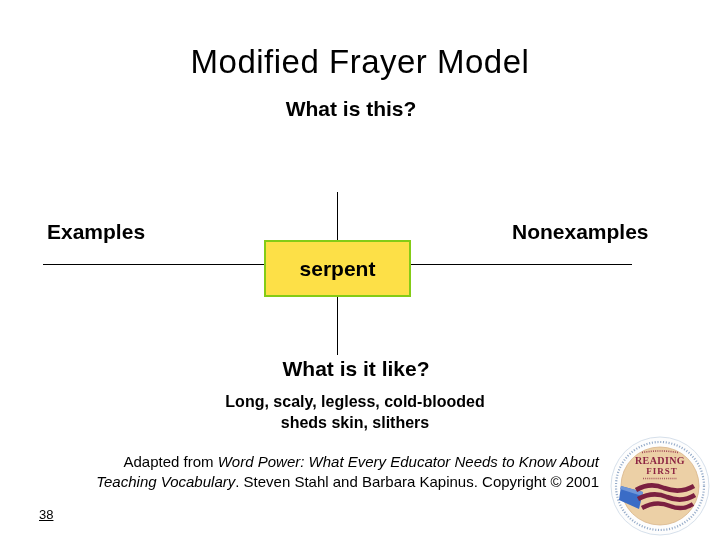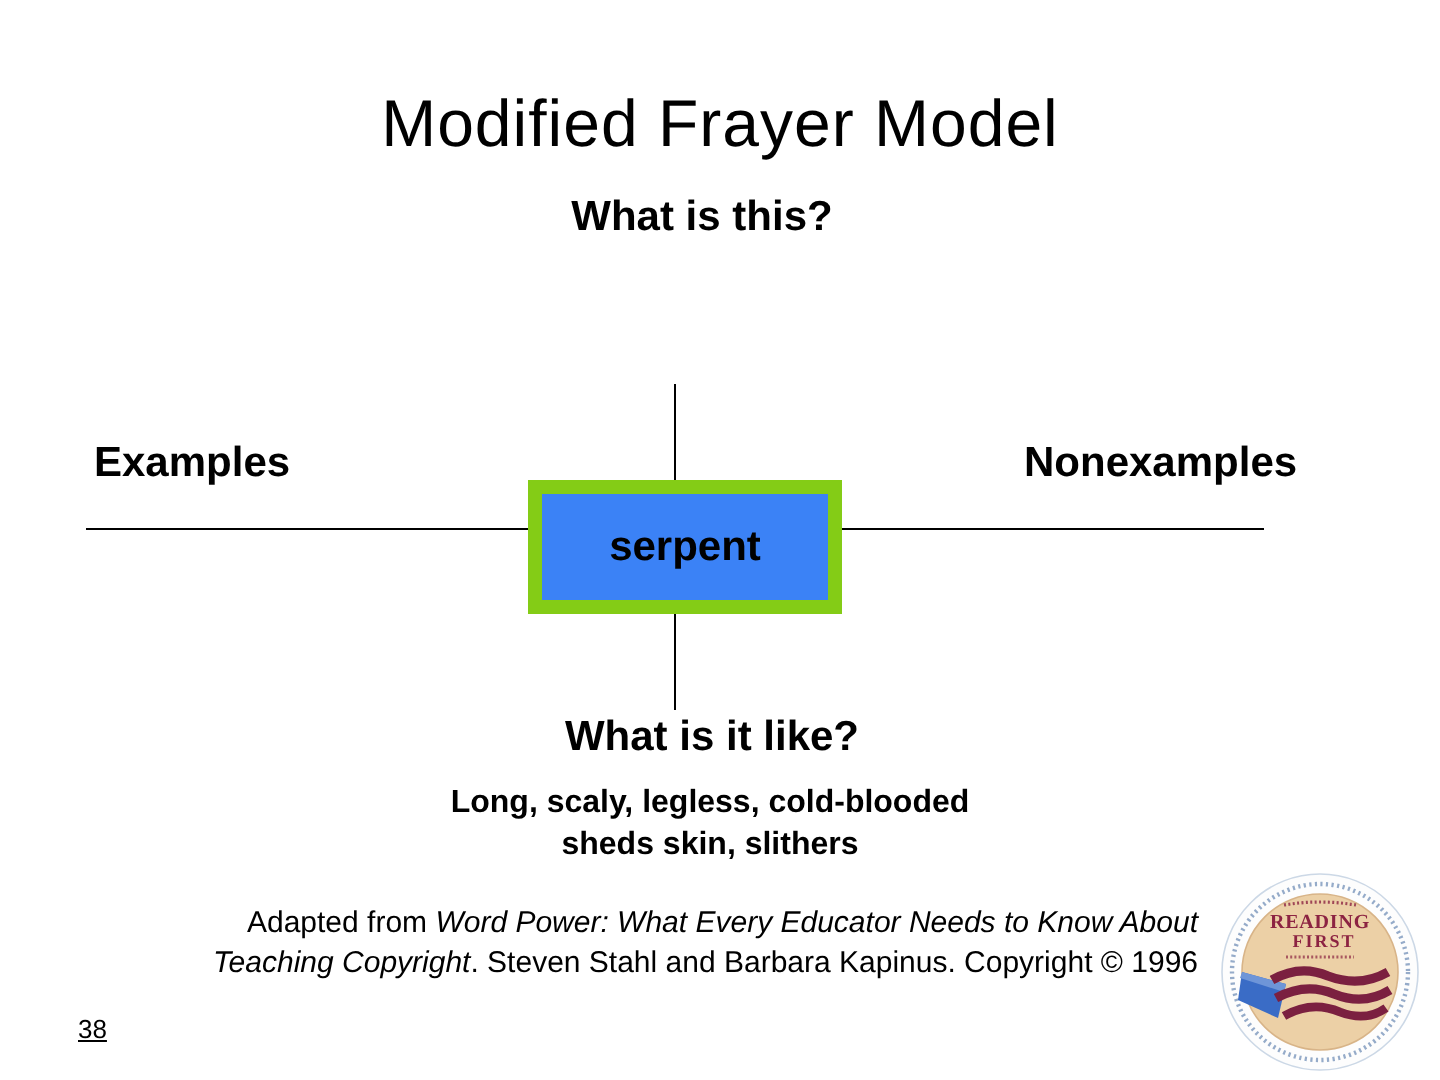--- a/index.html
+++ b/index.html
@@ -19,21 +19,21 @@
   .label-examples{left:47px;top:220px;}
   .label-nonexamples{left:512px;top:220px;}
   .vline{position:absolute;width:1px;background:#000;}
   .vline.top{left:337px;top:192px;height:49px;}
   .vline.bottom{left:337px;top:294px;height:61px;}
   .hline{position:absolute;height:1px;background:#000;}
   .hline.left{left:43px;top:264px;width:221px;}
   .hline.right{left:408px;top:264px;width:224px;}
   .term-box{
     position:absolute;left:264px;top:240px;width:143px;height:53px;
-    border:7px solid #84cc16;background:#3b82f6;
+    border:2px solid #84cc16;background:#fde047;
     display:flex;align-items:center;justify-content:center;
     font-size:21px;font-weight:bold;
   }
   .question{
     position:absolute;top:357px;left:-4px;width:720px;
     text-align:center;font-size:21px;font-weight:bold;
   }
   .answers{
     position:absolute;top:391px;left:-5px;width:720px;
     text-align:center;font-size:16px;font-weight:bold;line-height:21px;
@@ -67,21 +67,21 @@
 
   <div class="question">What is it like?</div>
 
   <div class="answers">
     <div>Long, scaly, legless, cold-blooded</div>
     <div>sheds skin, slithers</div>
   </div>
 
   <div class="footer">
     <span>Adapted from </span><i>Word Power: What Every Educator Needs to Know About</i><br>
-    <i>Teaching Copyright</i><span>. Steven Stahl and Barbara Kapinus. Copyright © 1996</span>
+    <i>Teaching Vocabulary</i><span>. Steven Stahl and Barbara Kapinus. Copyright © 2001</span>
   </div>
 
   <div class="pagenum">38</div>
 
   <svg class="seal" viewBox="0 0 100 100" xmlns="http://www.w3.org/2000/svg">
 
     <circle cx="50" cy="50" r="49" fill="#fdfdfd" stroke="#ccd8e6" stroke-width="0.8"></circle>
 
     <circle cx="50" cy="50" r="44" fill="none" stroke="#5e7fae" stroke-width="2.2" stroke-dasharray="1.1 1.7" opacity="0.65"></circle>
 

